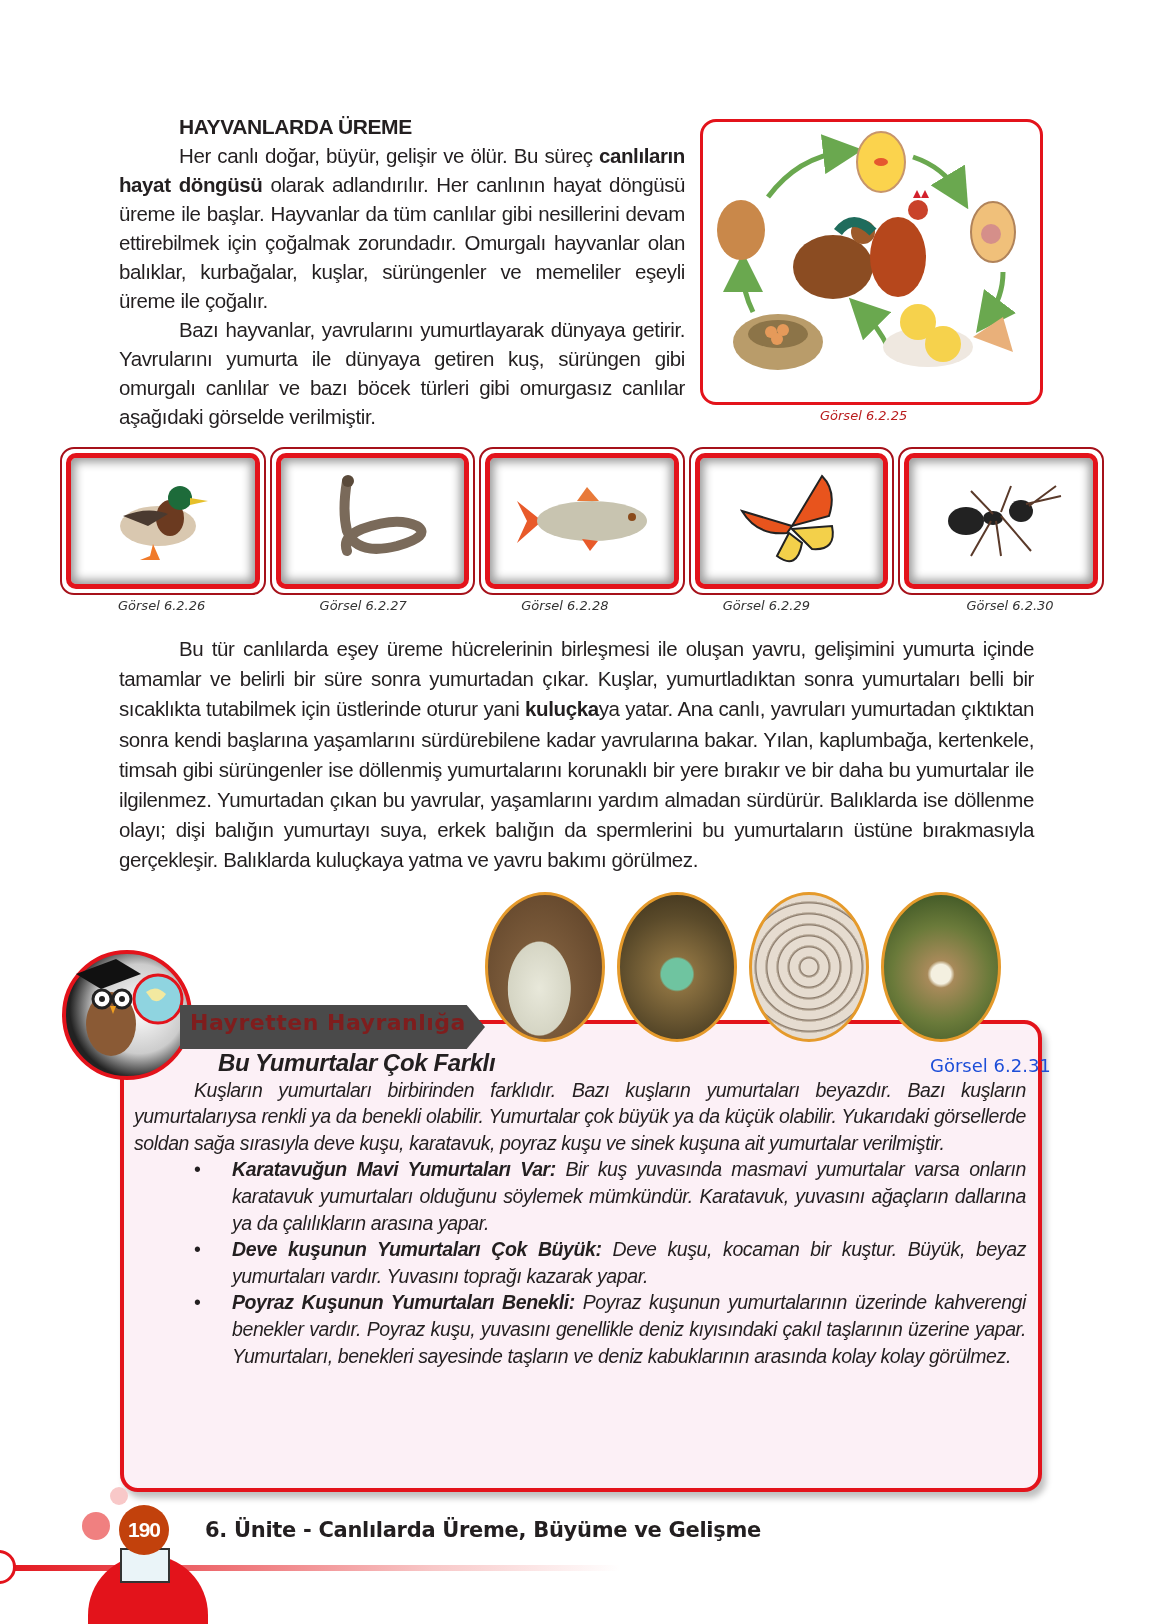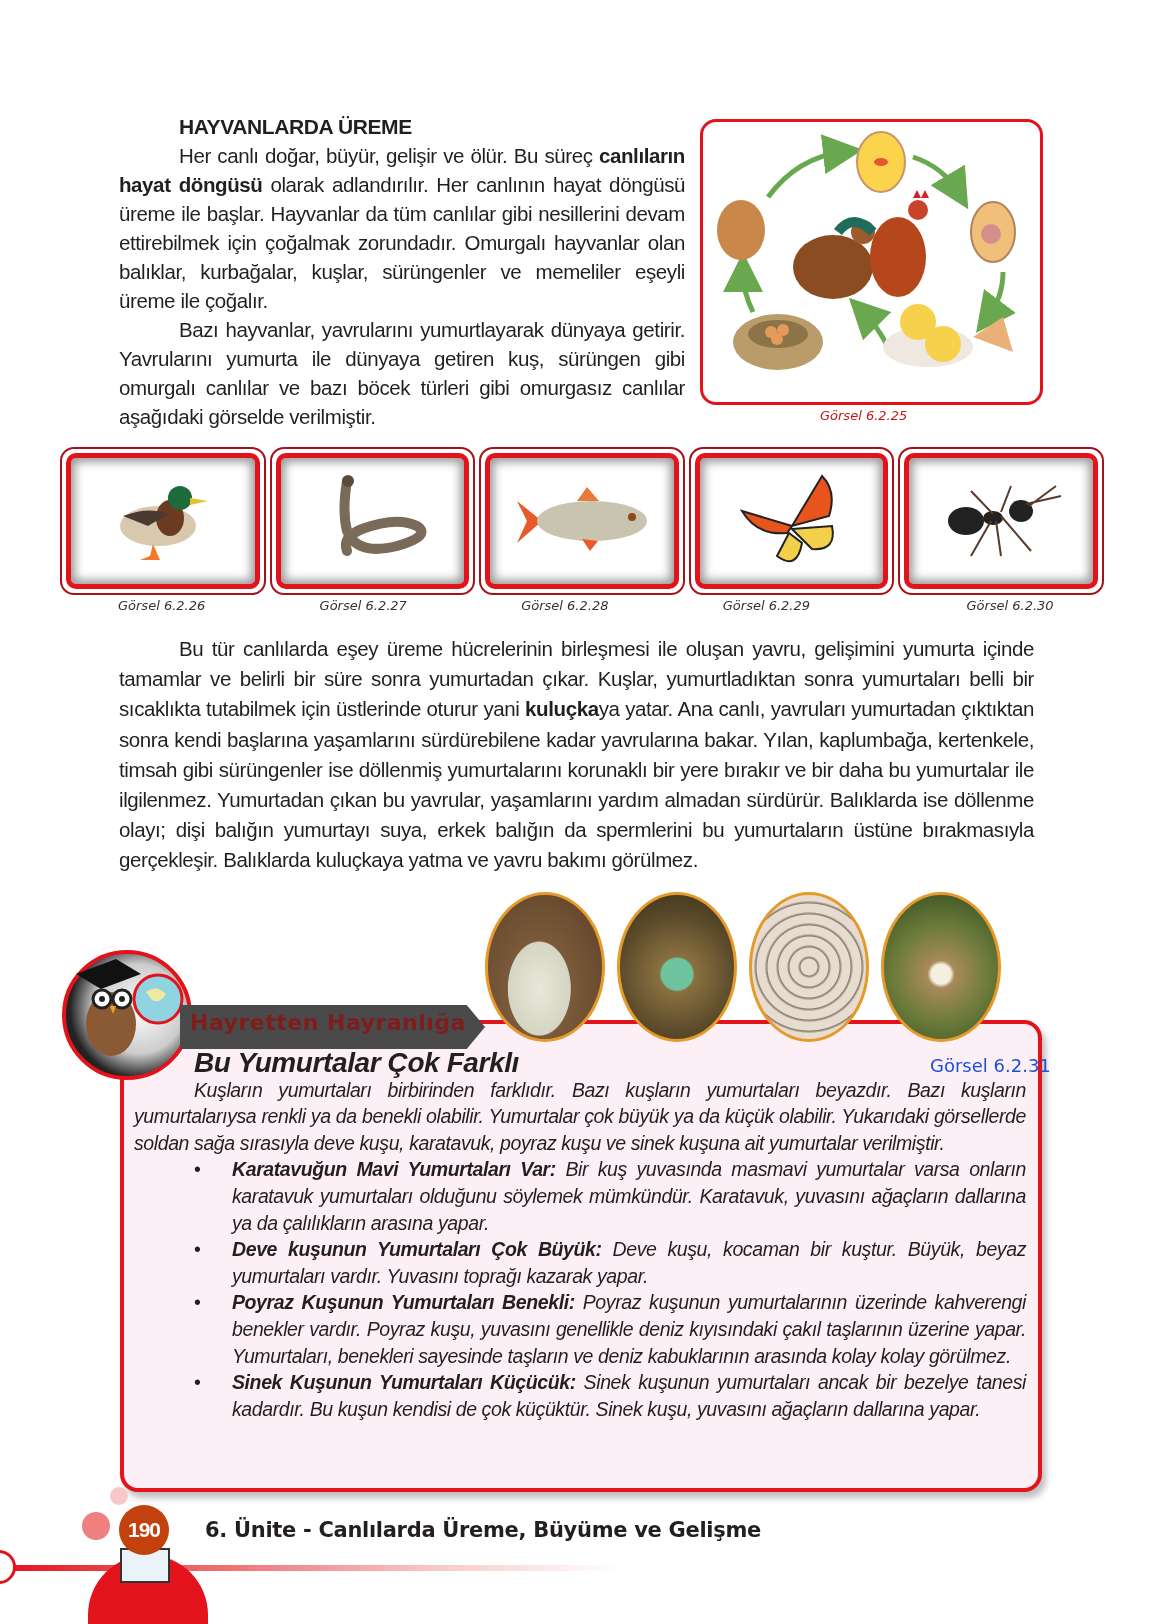--- a/index.html
+++ b/index.html
@@ -30,21 +30,21 @@
   
   .eggs { position: absolute; left: 485px; top: 892px; display: flex; gap: 12px; }
   .egg-oval { width: 120px; height: 150px; border-radius: 50%; border: 3px solid #e59a2b; overflow: hidden; position: relative; }
 
   
   .pinkbox { position: absolute; left: 120px; top: 1020px; width: 922px; height: 472px; border: 4px solid #e3131b; border-radius: 18px; background: #fcf0f6; box-shadow: 4px 6px 6px rgba(0,0,0,0.25); }
   .banner { position: absolute; left: 180px; top: 1005px; width: 305px; height: 44px; background: #4a4a4a; clip-path: polygon(0 0, 94% 0, 100% 50%, 94% 100%, 0 100%); }
   .banner-text { position: absolute; left: 190px; top: 1010px; font-family: "DejaVu Sans", sans-serif; font-weight: bold; font-size: 22px; color: #7f1d1d; letter-spacing: 0.5px; }
   .owl-badge { position: absolute; left: 62px; top: 950px; width: 130px; height: 130px; border-radius: 50%; background: radial-gradient(circle at 60% 45%, #fff 0%, #ccc 45%, #222 70%); border: 4px solid #e3131b; }
   .box-content { position: absolute; left: 134px; top: 1050px; width: 892px; font-style: italic; font-size: 19.5px; line-height: 26.6px; text-align: justify; }
-  .box-title { font-weight: bold; margin-left: 60px; font-size: 28px; }
+  .box-title { font-weight: bold; margin-left: 84px; font-size: 24px; }
   .box-caption { position: absolute; right: 40px; top: 1055px; font-size: 18px; font-family: "DejaVu Sans", sans-serif; color: #1d4ed8; }
   .box-intro { text-indent: 60px; }
   .box-list { list-style: none; margin-left: 60px; }
   .box-list li { position: relative; padding-left: 38px; }
   .box-list li::before { content: "•"; position: absolute; left: 0; font-style: normal; }
   .box-list b { font-weight: bold; }
 
   
   .footer-line { position: absolute; left: 0; top: 1565px; width: 620px; height: 6px; background: linear-gradient(to right, #e3131b, #f8c8c8 70%, #fff); }
   .footer-ring { position: absolute; left: -18px; top: 1550px; width: 34px; height: 34px; border: 3px solid #e3131b; border-radius: 50%; background: #fff; }
@@ -198,21 +198,20 @@
 
 <div class="box-caption" style="left:930px; right:auto; top:1055px;">Görsel 6.2.31</div>
 
 <div class="box-content cond">
   <div class="box-title">Bu Yumurtalar Çok Farklı</div>
   <p class="box-intro">Kuşların yumurtaları birbirinden farklıdır. Bazı kuşların yumurtaları beyazdır. Bazı kuşların yumurtalarıysa renkli ya da benekli olabilir. Yumurtalar çok büyük ya da küçük olabilir. Yukarıdaki görsellerde soldan sağa sırasıyla deve kuşu, karatavuk, poyraz kuşu ve sinek kuşuna ait yumurtalar verilmiştir.</p>
   <ul class="box-list">
     <li><b>Karatavuğun Mavi Yumurtaları Var:</b><span> Bir kuş yuvasında masmavi yumurtalar varsa onların karatavuk yumurtaları olduğunu söylemek mümkündür. Karatavuk, yuvasını ağaçların dallarına ya da çalılıkların arasına yapar.</span></li>
     <li><b>Deve kuşunun Yumurtaları Çok Büyük:</b><span> Deve kuşu, kocaman bir kuştur. Büyük, beyaz yumurtaları vardır. Yuvasını toprağı kazarak yapar.</span></li>
     <li><b>Poyraz Kuşunun Yumurtaları Benekli:</b><span> Poyraz kuşunun yumurtalarının üzerinde kahverengi benekler vardır. Poyraz kuşu, yuvasını genellikle deniz kıyısındaki çakıl taşlarının üzerine yapar. Yumurtaları, benekleri sayesinde taşların ve deniz kabuklarının arasında kolay kolay görülmez.</span></li>
-    <li><b>Sinek Kuşunun Yumurtaları Küçücük:</b><span> Sinek kuşunun yumurtaları ancak bir bezelye tanesi kadardır. Bu kuşun kendisi de çok küçüktür. Sinek kuşu, yuvasını ağaçların dallarına yapar.</span></li>
   </ul>
 </div>
 
 <div class="footer-line"></div>
 <div class="footer-ring"></div>
 <div class="flask"></div>
 <div class="flask-neck"></div>
 <div class="bubble1"></div>
 <div class="bubble2"></div>
 <div class="page-num cond">190</div>

